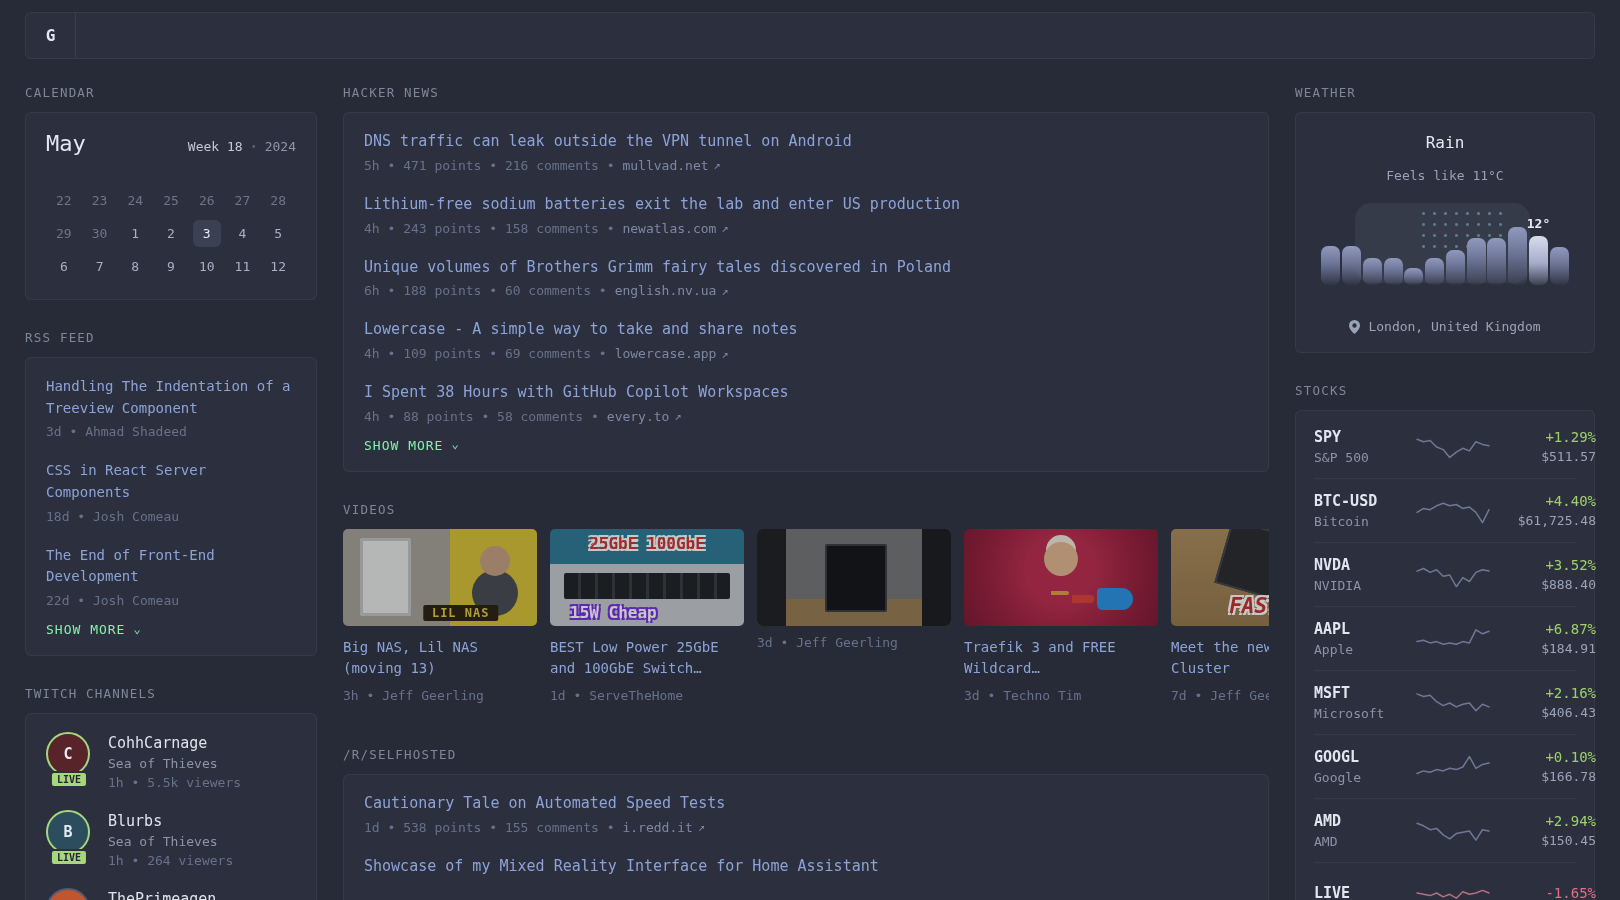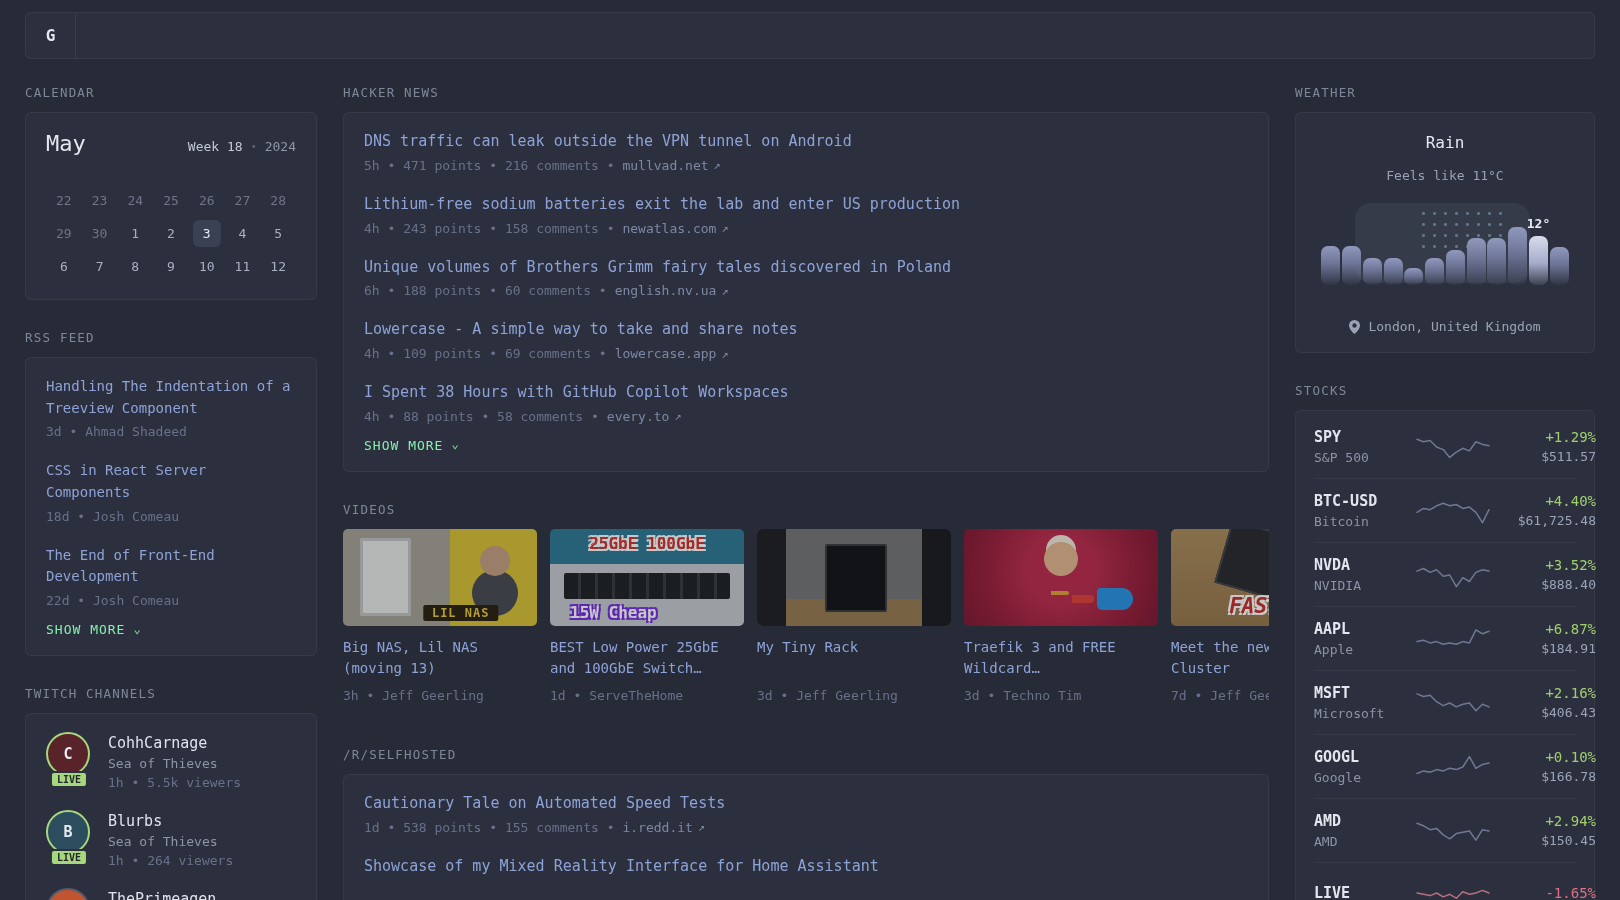--- a/index.html
+++ b/index.html
@@ -389,21 +389,20 @@
                 <span class="badge b2">15W Cheap</span>
               </div>
               <div class="vtitle">BEST Low Power 25GbE and 100GbE Switch…</div>
               <div class="vmeta">1d • ServeTheHome</div>
             </div>
             <div class="vcard">
               <div class="thumb v3">
                 <div class="art"></div>
 
               </div>
-              <div class="vtitle">My Tiny Rack</div>
               <div class="vmeta">3d • Jeff Geerling</div>
             </div>
             <div class="vcard">
               <div class="thumb v4">
                 <div class="art"></div>
 
               </div>
               <div class="vtitle">Traefik 3 and FREE Wildcard…</div>
               <div class="vmeta">3d • Techno Tim</div>
             </div>

